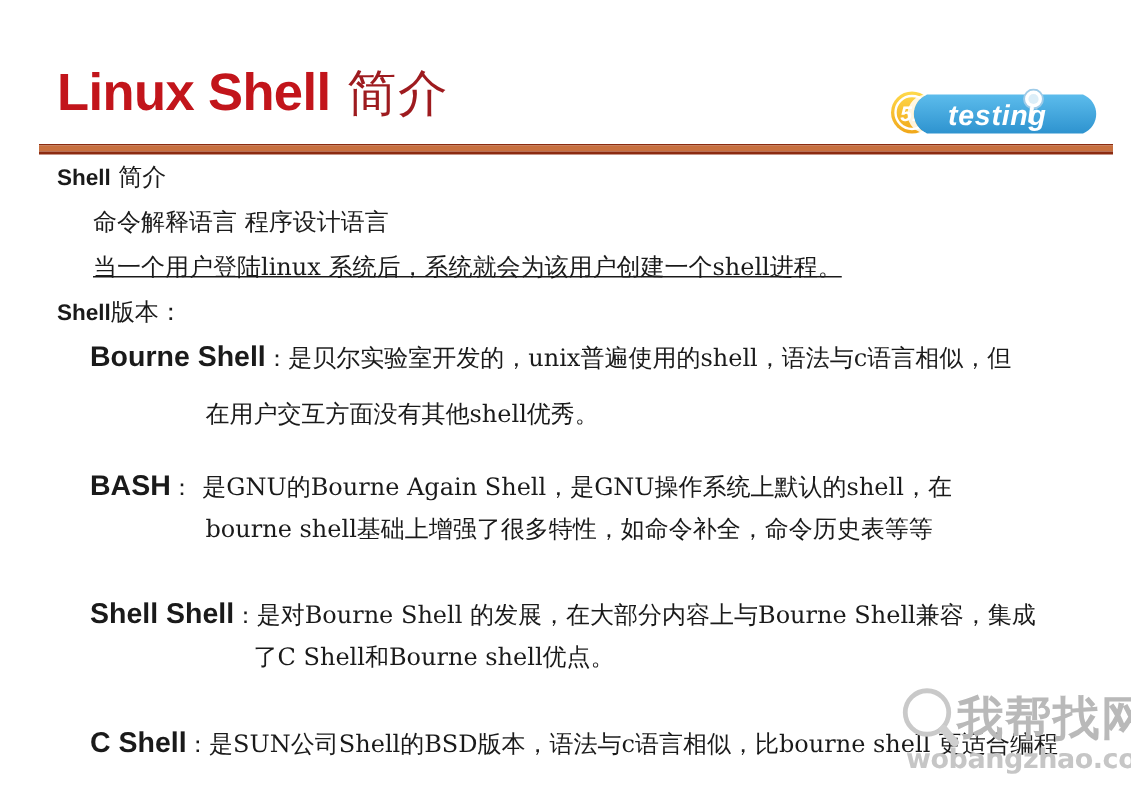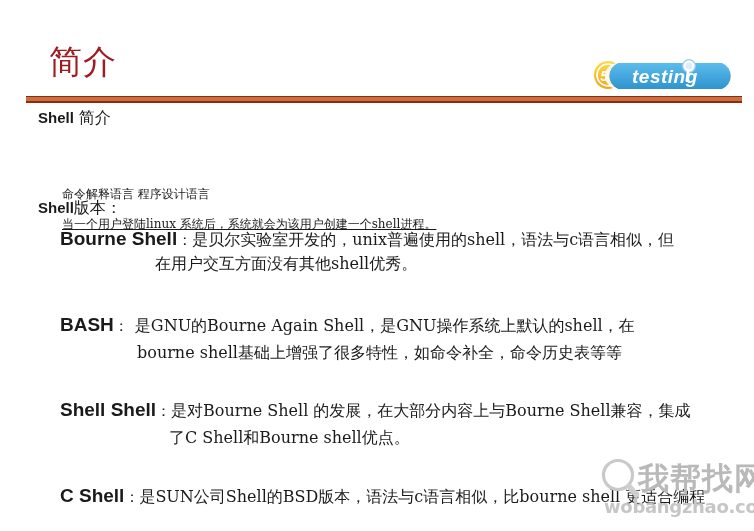--- a/index.html
+++ b/index.html
@@ -102,22 +102,21 @@
   }
   .lvl1 .cjk {
     font-family: "DejaVu Serif", "Liberation Serif", serif;
     font-size: 16px;
   }
 
   
   .lvl2 {
     left: 62px;
     font-family: "DejaVu Serif", "Liberation Serif", serif;
-    font-size: 12px;
-    margin-top: 48px;
+    font-size: 16px;
   }
 
   
   .entry { left: 60px; }
   .entry .name {
     font-family: "Liberation Sans", "DejaVu Sans", sans-serif;
     font-weight: bold;
     font-size: 19px;
   }
   .entry .colon {
@@ -171,20 +170,21 @@
     width: 50px;
     height: 50px;
   }
 </style>
 </head>
 <body>
 
 <div id="slide">
 
   <div id="title-bar">
+    <span id="title-latin">Linux Shell</span>
     <span id="title-cjk">简介</span>
   </div>
 
   <div id="logo">
     <svg width="144" height="32" viewBox="0 0 144 32" xmlns="http://www.w3.org/2000/svg">
       <defs>
         <linearGradient id="pillg" x1="0" y1="0" x2="0" y2="1">
           <stop offset="0" stop-color="#5CBCEC"></stop>
           <stop offset="1" stop-color="#2E93CF"></stop>
         </linearGradient>
@@ -227,21 +227,21 @@
 
     <div class="line lvl2" style="top:66px;text-decoration:underline;">当一个用户登陆linux 系统后，系统就会为该用户创建一个shell进程。</div>
 
     <div class="line lvl1" style="top:96px;">
       <span class="lead">Shell</span><span class="cjk">版本：</span>
     </div>
 
     <div class="line entry" style="top:125px;">
       <span class="name">Bourne Shell</span><span class="colon">：</span><span class="desc">是贝尔实验室开发的，unix普遍使用的shell，语法与c语言相似，但</span>
     </div>
-    <div class="line cont" style="left:137px; top:152px;margin-left:18px;">在用户交互方面没有其他shell优秀。</div>
+    <div class="line cont" style="left:137px; top:164px;">在用户交互方面没有其他shell优秀。</div>
 
     <div class="line entry" style="top:211px;">
       <span class="name">BASH</span><span class="colon">：</span><span style="display:inline-block;width:6px;"></span><span class="desc">是GNU的Bourne Again Shell，是GNU操作系统上默认的shell，在</span>
     </div>
     <div class="line cont" style="left:137px; top:241px;">bourne shell基础上增强了很多特性，如命令补全，命令历史表等等</div>
 
     <div class="line entry" style="top:296px;">
       <span class="name">Shell Shell</span><span class="colon">：</span><span class="desc">是对Bourne Shell 的发展，在大部分内容上与Bourne Shell兼容，集成</span>
     </div>
     <div class="line cont" style="left:137px; top:326px;margin-left:32px;">了C Shell和Bourne shell优点。</div>

